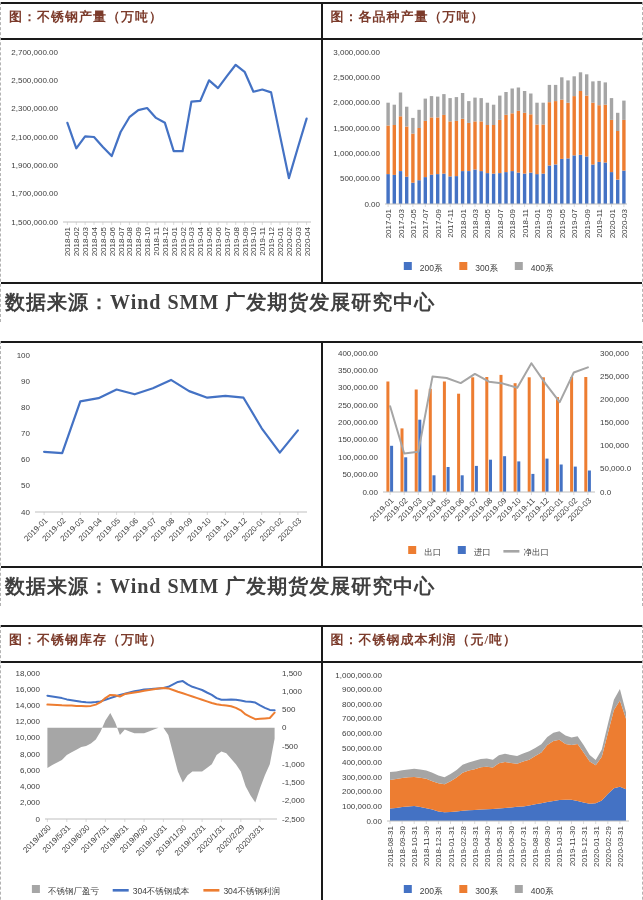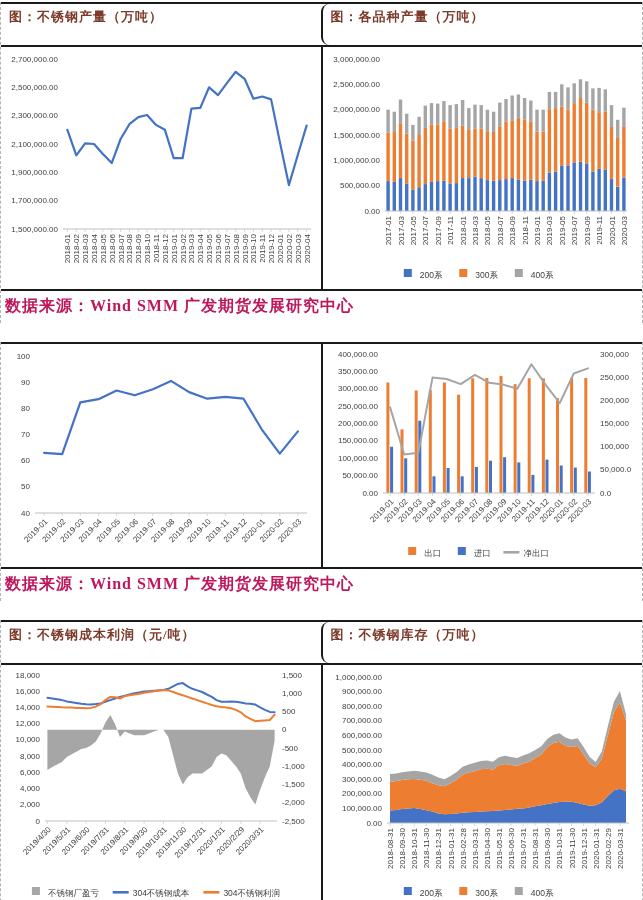--- a/index.html
+++ b/index.html
@@ -2,26 +2,26 @@
 <html><head>
 <meta charset="utf-8">
 <style>
   html,body{margin:0;padding:0;background:#ffffff;}
   body{width:643px;font-family:"Liberation Sans",sans-serif;}
   .page{width:643px;padding-top:2px;box-sizing:border-box;}
   .fig-row{border-left:1px dashed #b3b3b3;border-right:1px dashed #b3b3b3;margin-bottom:19px;}
   .fig-row:last-child{margin-bottom:0;}
   .fig-box{border-top:2px solid #1a1a1a;border-bottom:2px solid #1a1a1a;}
   .fig-titles{display:flex;border-bottom:2px solid #1a1a1a;}
-  .fig-title{flex:1;box-sizing:border-box;padding:4px 8px 19px 8px;font-family:"Liberation Serif",serif;font-weight:bold;font-size:13px;color:#7b3a2a;letter-spacing:1px;white-space:nowrap;overflow:hidden;border-radius:8px;}
+  .fig-title{flex:1;box-sizing:border-box;padding:4px 8px 12px 8px;font-family:"Liberation Serif",serif;font-weight:bold;font-size:13px;color:#7b3a2a;letter-spacing:1px;white-space:nowrap;overflow:hidden;}
   .fig-title + .fig-title{border-left:2px solid #1a1a1a;}
   .fig-charts{display:flex;}
   .chart-cell{flex:1;box-sizing:border-box;overflow:hidden;}
   .chart-cell + .chart-cell{border-left:2px solid #1a1a1a;}
-  .source-line{font-family:"Liberation Serif",serif;font-weight:bold;font-size:16px;color:#be185d;padding:5px 4px 6px 4px;letter-spacing:1px;}
+  .source-line{font-family:"Liberation Serif",serif;font-weight:bold;font-size:20px;color:#404040;padding:5px 4px 6px 4px;letter-spacing:1px;}
   svg text.tick{font-family:"Liberation Sans",sans-serif;font-size:8px;fill:#404040;}
   svg text.leg{font-family:"Liberation Sans",sans-serif;font-size:8.5px;fill:#404040;}
 </style>
 </head>
 <body>
 
 <div class="page">
 
   <section class="fig-row">
     <div class="fig-box">
@@ -406,22 +406,22 @@
               <text class="leg" x="200.4" y="212">净出口</text>
             </svg></div>
       </div>
     </div>
     <div class="source-line">数据来源：Wind SMM  广发期货发展研究中心</div>
   </section>
 
   <section class="fig-row">
     <div class="fig-box">
       <div class="fig-titles">
+        <div class="fig-title"><span>图：</span><span>不锈钢库存（万吨）</span></div>
         <div class="fig-title"><span>图：</span><span>不锈钢成本利润（元/吨）</span></div>
-        <div class="fig-title"><span>图：</span><span>不锈钢库存（万吨）</span></div>
       </div>
       <div class="fig-charts">
         <div class="chart-cell"><svg width="320" height="238" viewBox="0 0 320 238" xmlns="http://www.w3.org/2000/svg">
               <text class="tick" x="39" y="158.5" text-anchor="end">0</text>
               <text class="tick" x="39" y="142.3" text-anchor="end">2,000</text>
               <text class="tick" x="39" y="126.1" text-anchor="end">4,000</text>
               <text class="tick" x="39" y="109.8" text-anchor="end">6,000</text>
               <text class="tick" x="39" y="93.6" text-anchor="end">8,000</text>
               <text class="tick" x="39" y="77.4" text-anchor="end">10,000</text>
               <text class="tick" x="39" y="61.2" text-anchor="end">12,000</text>

